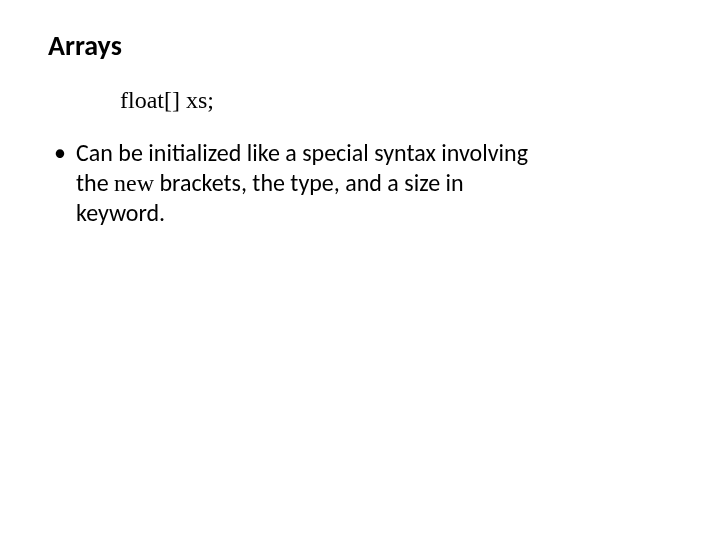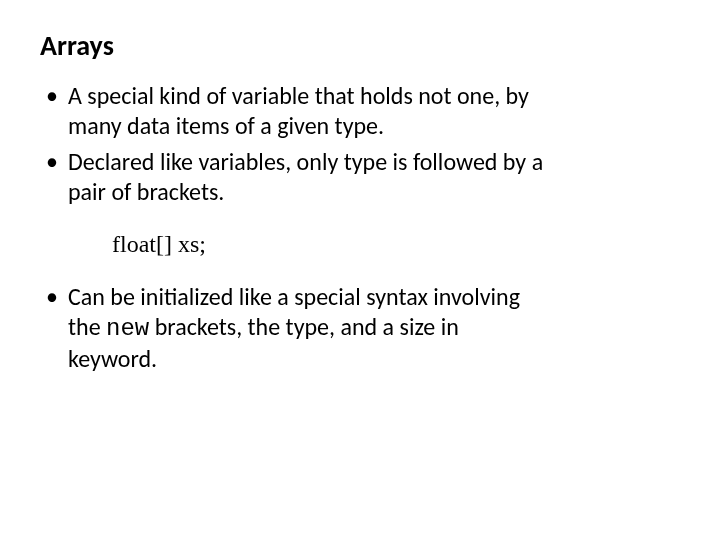--- a/index.html
+++ b/index.html
@@ -9,20 +9,21 @@
     height: 540px;
     background: #fff;
     font-family: Calibri, "Segoe UI", Arial, sans-serif;
     color: #000;
   }
   .slide {
     box-sizing: border-box;
     width: 590px;
     height: 540px;
     padding: 28px 40px 20px 40px;
+    margin-left: 8px;
   }
   .title {
     font-size: 28px;
     font-weight: 700;
     margin: 0 0 18px 0;
   }
   ul.bullets {
     list-style: none;
     padding: 0;
     margin: 0;
@@ -41,39 +42,31 @@
     top: 0;
     font-size: 24px;
   }
   .code {
     font-family: Liberation Serif, serif;
     font-size: 24px;
     margin: 24px 0 24px 72px;
     white-space: pre;
   }
   .mono-inline {
-    font-family: Liberation Mono, monospace;
+    font-family: Liberation Serif, serif;
   }
   .ital { }
 </style>
 </head>
 <body>
 
 <div class="slide">
 
   <h1 class="title">Arrays</h1>
 
-  <ul class="bullets">
-    <li>
-      <span>A special kind of variable that holds not one, by many data items of a given type.</span>
-    </li>
-    <li>
-      <span>Declared like variables, only type is followed by a pair of brackets.</span>
-    </li>
-  </ul>
 
   <div class="code">float[] xs;</div>
 
   <ul class="bullets">
     <li>
       <span>Can be initialized like a special syntax involving the </span><span class="mono-inline">new</span><span> brackets, the type, and a </span><span class="ital">size</span><span> in keyword.</span>
     </li>
   </ul>
 
 

